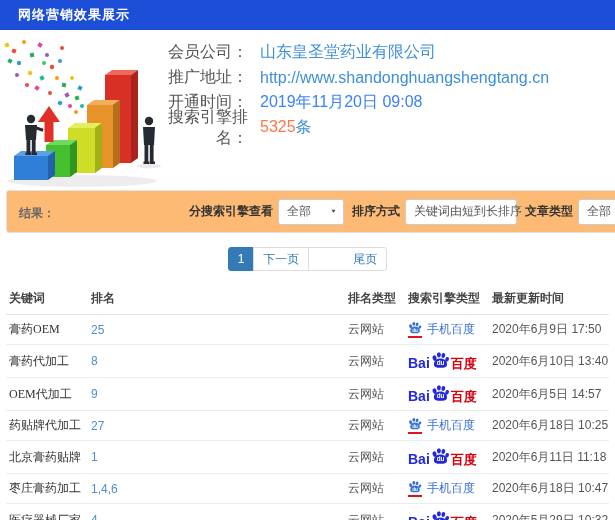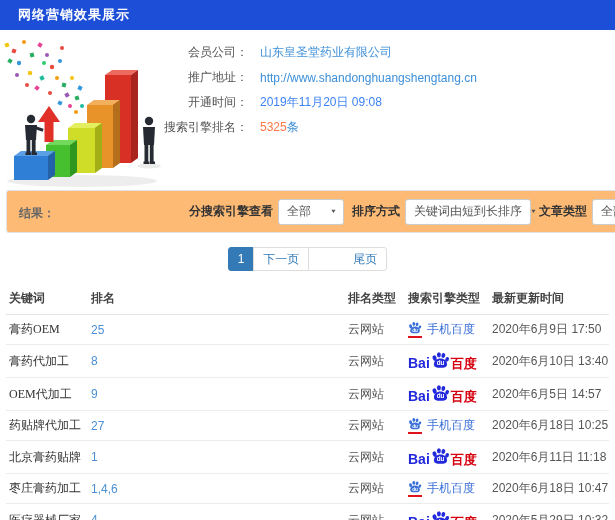--- a/index.html
+++ b/index.html
@@ -8,40 +8,40 @@
   .page { position:relative; width:615px; height:520px; background:#fff; overflow:hidden; }
 
   
   .top-bar { height:30px; background:#1d4ed8; display:flex; align-items:center; }
   .top-bar .title { color:#fff; font-size:13px; font-weight:bold; margin-left:18px; letter-spacing:1px; }
 
   
   .info-section { position:relative; height:160px; }
   .chart-illustration { position:absolute; left:2px; top:3px; width:185px; height:156px; }
   .info-rows { position:absolute; left:152px; top:10px; }
-  .info-row { display:flex; align-items:center; height:25px; font-size:12px; }
+  .info-row { display:flex; align-items:center; height:25px; font-size:16px; }
   .info-label { width:96px; text-align:right; color:#555; }
   .info-link { color:#3d8fd8; text-decoration:none; margin-left:12px; cursor:pointer; }
   .info-text { color:#3b82f6; margin-left:12px; }
   .count-wrap { margin-left:12px; }
   .count-num { color:#ff7744; }
   .count-suffix { color:#3d8fd8; }
 
   
   .filter-bar { position:relative; margin-left:6px; height:43px; background:#fdba74;
     border:1px solid #e2e2e2; border-right:none; border-radius:3px 0 0 3px; }
   .result-label { position:absolute; left:12px; top:14px; font-size:12px; color:#666; font-weight:bold; }
   .filter-controls { position:absolute; left:182px; top:0; height:100%; display:flex; align-items:center; white-space:nowrap; }
   .filter-label { font-size:12px; font-weight:bold; color:#333; margin:0 5px 0 8px; }
   .select { display:inline-flex; align-items:center; justify-content:space-between; height:26px;
     background:#fff; border:1px solid #ccc; border-radius:3px; padding:0 6px 0 8px;
     font-size:12px; color:#555; cursor:pointer; }
   .select .caret { font-size:7px; color:#555; margin-left:8px; transform:scaleY(.8); }
   .sel-engine { width:66px; }
-  .sel-sort { width:126px; }
+  .sel-sort { width:112px; }
   .sel-article { width:52px; }
 
   
   .pagination { display:flex; justify-content:center; margin-top:14px; }
   .page-item { min-width:26px; height:24px; display:flex; align-items:center; justify-content:center;
     padding:0 9px; font-size:12px; color:#337ab7; background:#fff; border:1px solid #ddd;
     margin-left:-1px; cursor:pointer; }
   .page-item.active { background:#337ab7; border-color:#337ab7; color:#fff; cursor:default; }
   .page-item:first-child { border-radius:3px 0 0 3px; margin-left:0; }
   .page-item:last-child { border-radius:0 3px 3px 0;padding-left:44px; }

